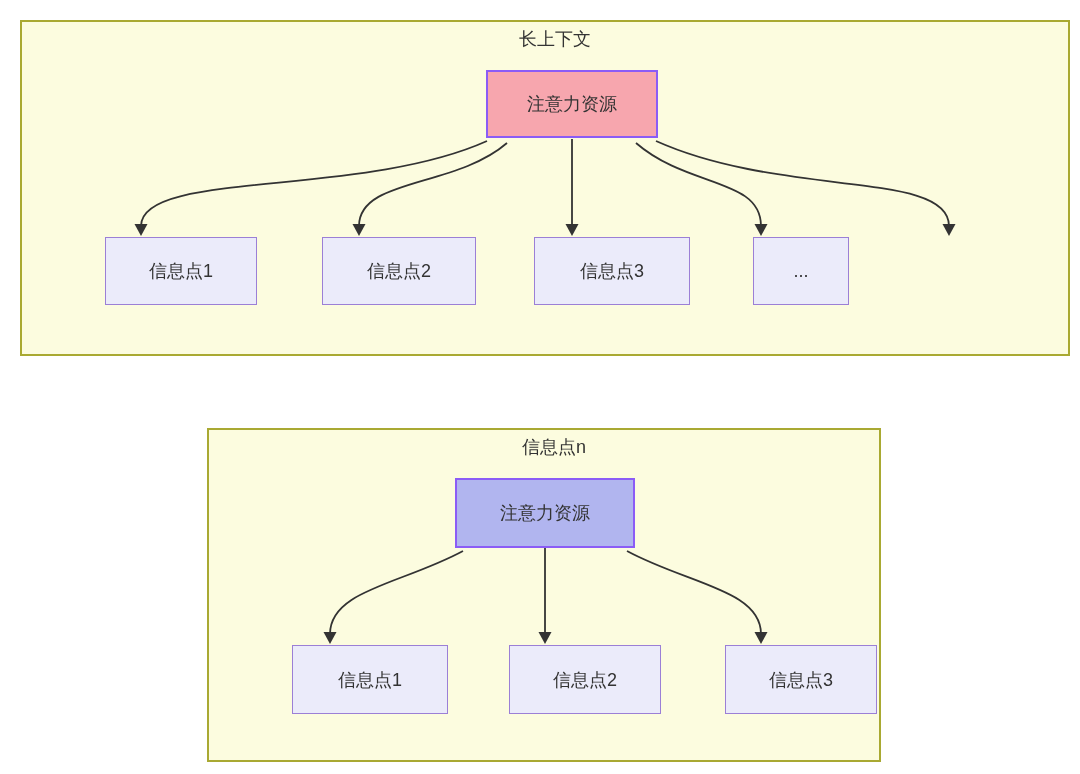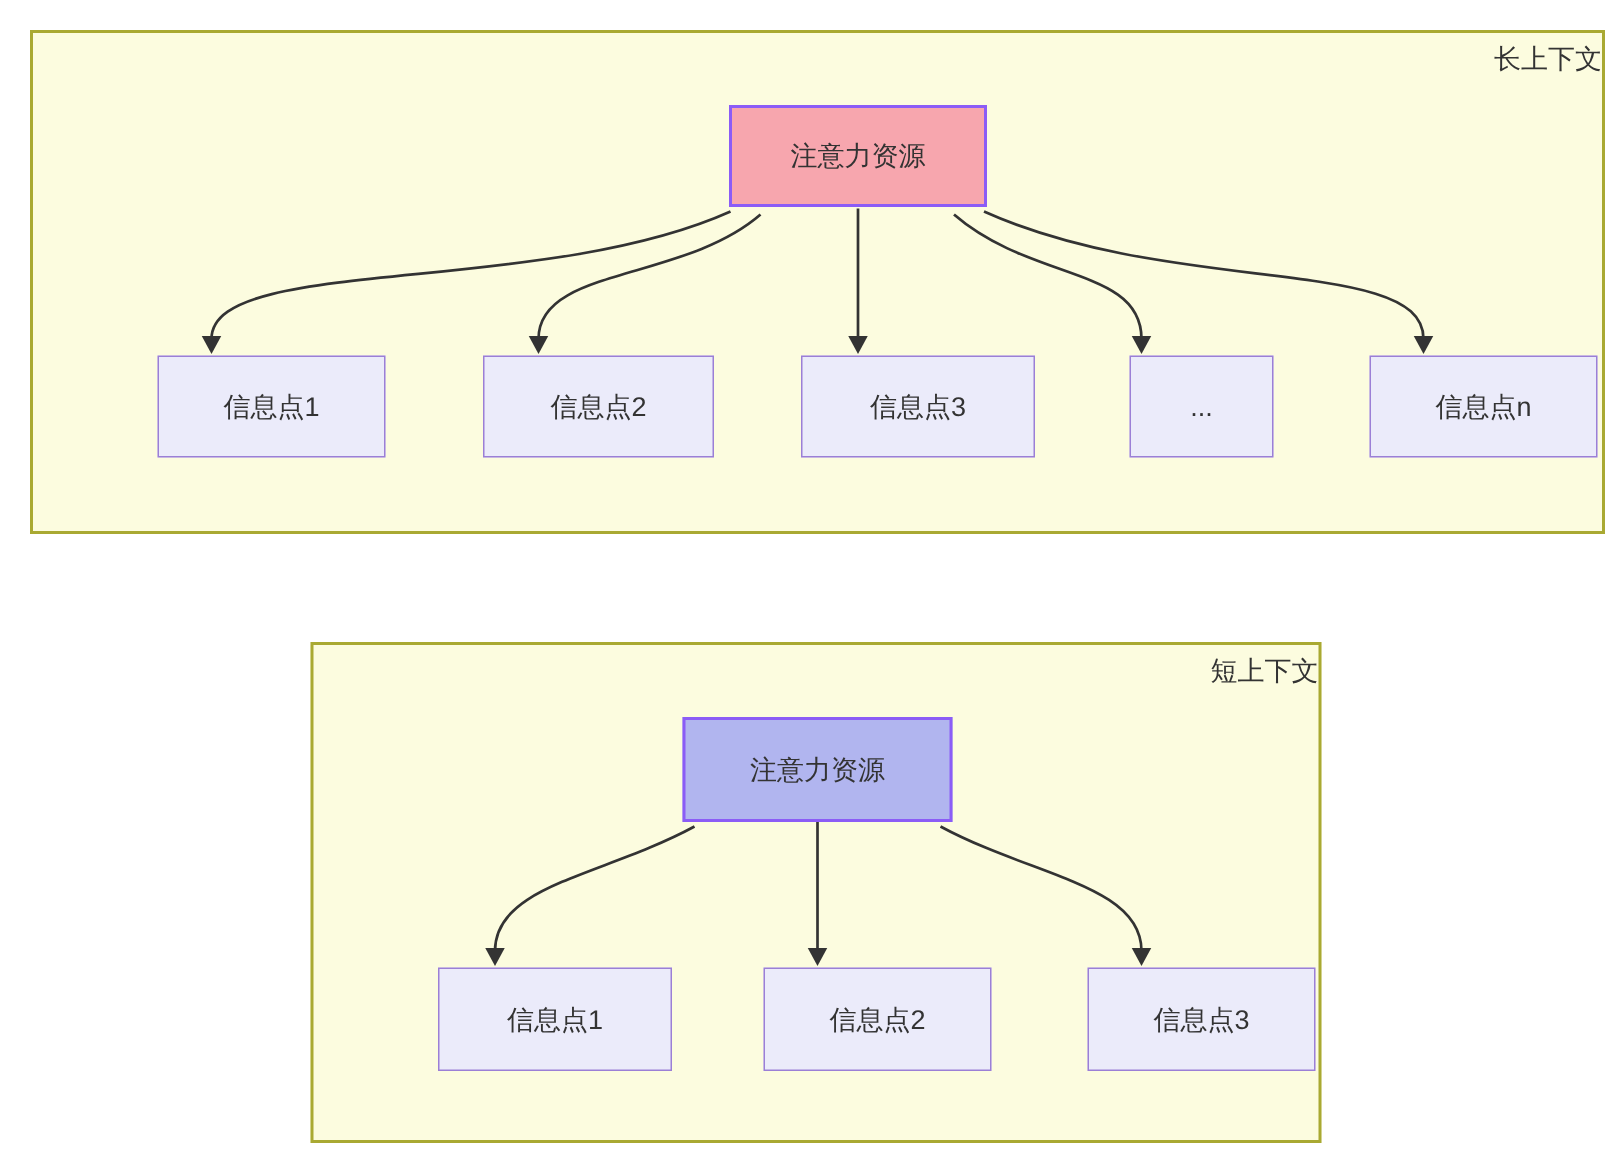--- a/index.html
+++ b/index.html
@@ -14,21 +14,21 @@
   .group {
     position: absolute;
     background: var(--container-fill, #fcfcdf);
     border: 2px solid var(--container-border, #a9a932);
     box-sizing: border-box;
   }
   #group-long  { left: 20px;  top: 20px;  width: 1050px; height: 336px; }
   #group-short { left: 207px; top: 428px; width: 674px;  height: 334px; }
   .group-title {
     display: block;
-    text-align: right;
+    text-align: center;
     padding-top: 5px;
     font-size: 18px;
     line-height: 24px;
     padding-left: 20px;
   }
   .edges { position: absolute; left: 0; top: 0; pointer-events: none; }
   .edge { fill: none; stroke: var(--arrow, #333333); stroke-width: 1.8px; }
   .arrowhead { fill: var(--arrow, #333333); stroke: none; }
   .node {
     position: absolute;
@@ -58,21 +58,21 @@
 </style>
 </head>
 <body>
 
 <div class="canvas">
 
   <div class="group" id="group-long">
     <span class="group-title">长上下文</span>
   </div>
   <div class="group" id="group-short">
-    <span class="group-title">短上下文</span>
+    <span class="group-title">信息点n</span>
   </div>
 
   <svg class="edges" width="1080" height="774" viewBox="0 0 1080 774">
 
     <path class="edge" d="M 487 141 C 360 198, 141 170, 141 226"></path>
     <polygon class="arrowhead" points="141,236 134.5,224 147.5,224"></polygon>
     <path class="edge" d="M 507 143 C 455 188, 359 178, 359 226"></path>
     <polygon class="arrowhead" points="359,236 352.5,224 365.5,224"></polygon>
     <path class="edge" d="M 572 139 L 572 226"></path>
     <polygon class="arrowhead" points="572,236 565.5,224 578.5,224"></polygon>
@@ -87,20 +87,19 @@
     <polygon class="arrowhead" points="545,644 538.5,632 551.5,632"></polygon>
     <path class="edge" d="M 627 551 C 688 584, 761 590, 761 634"></path>
     <polygon class="arrowhead" points="761,644 754.5,632 767.5,632"></polygon>
   </svg>
 
   <div class="node source" id="node-long-source">注意力资源</div>
   <div class="node target" id="node-long-t1">信息点1</div>
   <div class="node target" id="node-long-t2">信息点2</div>
   <div class="node target" id="node-long-t3">信息点3</div>
   <div class="node target" id="node-long-t4">...</div>
-  <div class="node target" id="node-long-t5">信息点n</div>
 
   <div class="node source" id="node-short-source">注意力资源</div>
   <div class="node target" id="node-short-t1">信息点1</div>
   <div class="node target" id="node-short-t2">信息点2</div>
   <div class="node target" id="node-short-t3">信息点3</div>
 
 </div>
 
 </body></html>

